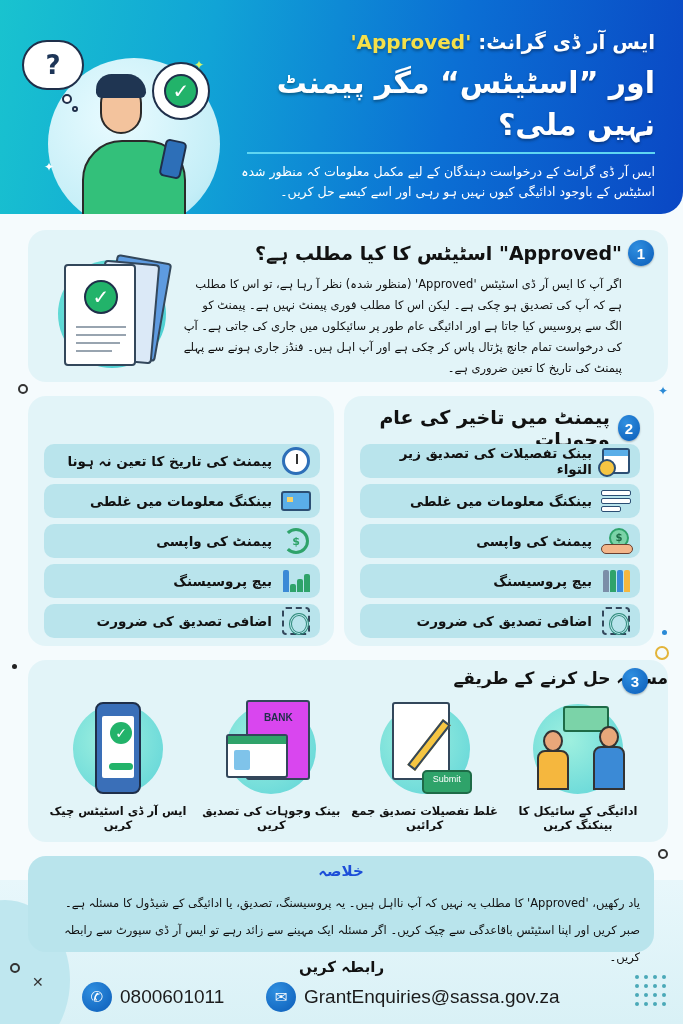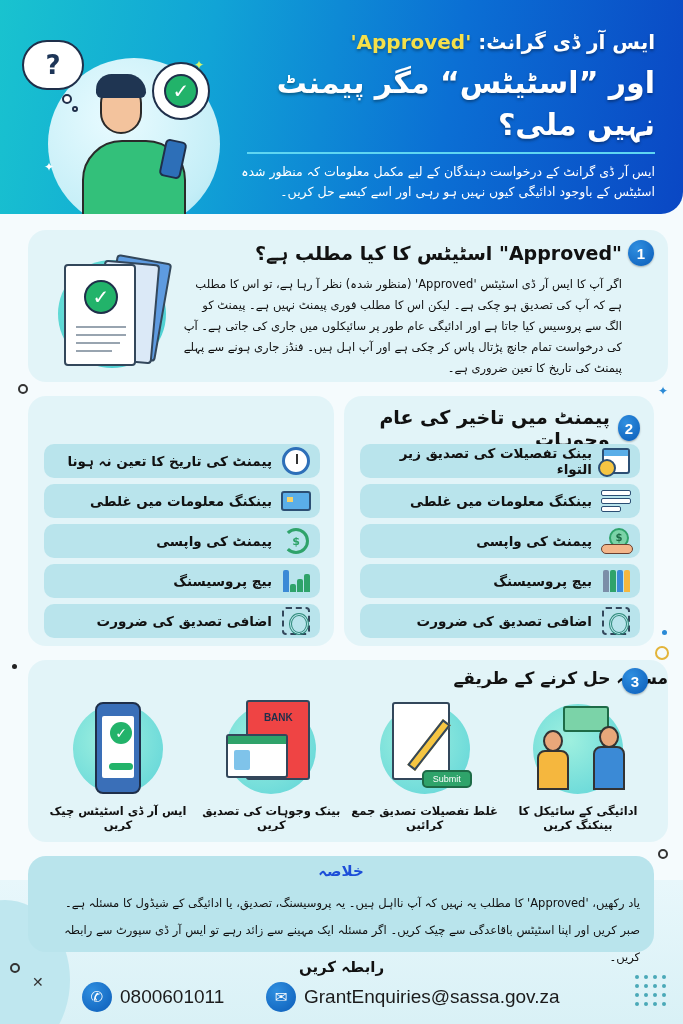--- a/index.html
+++ b/index.html
@@ -170,28 +170,28 @@
   .step { width: 148px; display: flex; flex-direction: column; align-items: center; }
   .step-illus { width: 110px; height: 104px; position: relative; }
   .step-circle { position: absolute; left: 10px; top: 8px; width: 90px; height: 90px; border-radius: 50%;
                  background: radial-gradient(circle at 40% 40%, #9ff0df, #5cd3d8); }
   .step-label { font-size: 11.5px; font-weight: bold; color: #111; margin-top: 4px; text-align: center; }
 
   .il-phone { position: absolute; left: 32px; top: 6px; width: 46px; height: 92px; background: #3a6fb8; border: 2px solid #1f2f4a; border-radius: 8px; }
   .il-phone .screen { position: absolute; left: 5px; top: 12px; right: 5px; bottom: 14px; background: #fff; border-radius: 2px; }
   .il-phone .ok { position: absolute; left: 8px; top: 6px; width: 22px; height: 22px; border-radius: 50%; background: #22b36a; color: #fff; font-size: 14px; text-align: center; line-height: 22px; font-weight: bold; }
   .il-phone .btn { position: absolute; left: 7px; bottom: 8px; width: 24px; height: 7px; border-radius: 4px; background: #22b36a; }
-  .il-bank { position: absolute; left: 30px; top: 4px; width: 64px; height: 80px; background: #ef4444; border: 2px solid #33475b; border-radius: 3px;
+  .il-bank { position: absolute; left: 30px; top: 4px; width: 64px; height: 80px; background: #d946ef; border: 2px solid #33475b; border-radius: 3px;
              font-size: 10px; font-weight: bold; text-align: center; padding-top: 10px; color: #1f2f4a; font-family: "Liberation Sans", sans-serif; }
   .il-id { position: absolute; left: 10px; top: 38px; width: 62px; height: 44px; background: #fff; border: 2px solid #33475b; border-radius: 3px; }
   .il-id::before { content: ""; position: absolute; left: 0; top: 0; right: 0; height: 8px; background: #2fa36a; }
   .il-id::after { content: ""; position: absolute; left: 6px; top: 14px; width: 16px; height: 20px; background: #7fc3ea; border-radius: 2px; }
   .il-paper { position: absolute; left: 22px; top: 6px; width: 58px; height: 78px; background: #fff; border: 2px solid #33475b; border-radius: 3px; }
   .il-pencil { position: absolute; left: 54px; top: 20px; width: 10px; height: 58px; background: #f5c542; border: 2px solid #33475b; transform: rotate(38deg); }
-  .il-submit { position: absolute; left: 52px; top: 74px; width: 50px; height: 18px; border-radius: 5px; background: #2fa36a; border: 2px solid #1e6b47;
+  .il-submit { position: absolute; left: 52px; top: 74px; width: 50px; height: 24px; border-radius: 5px; background: #2fa36a; border: 2px solid #1e6b47;
                color: #fff; font-size: 9px; text-align: center; line-height: 14px; font-family: "Liberation Sans", sans-serif; }
   .il-money { position: absolute; left: 40px; top: 10px; width: 46px; height: 26px; background: #7bd3a8; border: 2px solid #1e6b47; border-radius: 3px; }
   .il-p1 { position: absolute; left: 14px; top: 34px; width: 28px; height: 64px; }
   .il-p1::before { content: ""; position: absolute; left: 6px; top: 0; width: 16px; height: 18px; border-radius: 50%; background: #e9a77a; border: 2px solid #333; }
   .il-p1::after { content: ""; position: absolute; left: 0; top: 20px; width: 28px; height: 36px; background: #f5b73e; border: 2px solid #333; border-radius: 8px 8px 0 0; }
   .il-p2 { position: absolute; left: 70px; top: 30px; width: 28px; height: 68px; }
   .il-p2::before { content: ""; position: absolute; left: 6px; top: 0; width: 16px; height: 18px; border-radius: 50%; background: #e9a77a; border: 2px solid #333; }
   .il-p2::after { content: ""; position: absolute; left: 0; top: 20px; width: 28px; height: 40px; background: #3b8ad6; border: 2px solid #333; border-radius: 8px 8px 0 0; }
 
   

